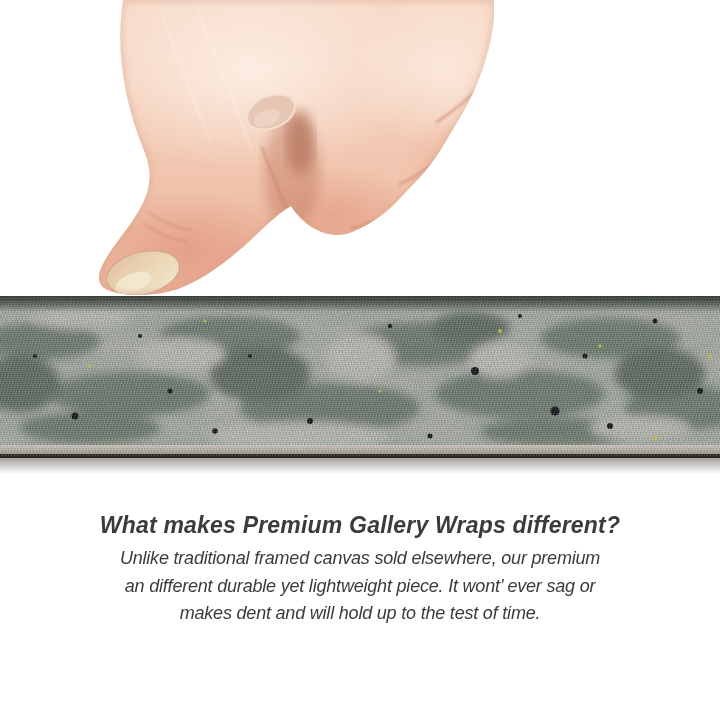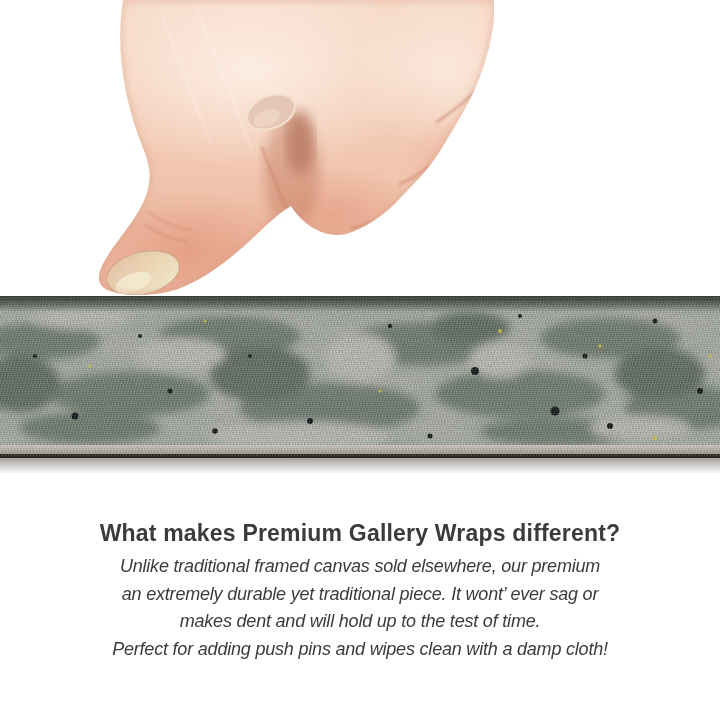--- a/index.html
+++ b/index.html
@@ -35,23 +35,24 @@
       repeating-linear-gradient(0deg, rgba(255,255,255,0.05) 0px 1px, rgba(0,0,0,0.05) 1px 2px);
   }
   .copy {
     position: absolute;
     top: 502px; left: 0;
     width: 720px;
     text-align: center;
     color: #3a3b3e;
   }
   .copy .heading {
-    margin: 16px 0 4px 0;
+    margin: 8px 0 4px 0;
     font-size: 23px;
     line-height: 31px;
+    font-style: italic;
     font-weight: 700;
     letter-spacing: 0.2px;
   }
   .copy .body-line {
     font-size: 18px;
     line-height: 27.5px;
     font-style: italic;
     font-weight: 400;
     letter-spacing: -0.2px;
     white-space: nowrap;
@@ -222,18 +223,17 @@
     <rect x="0" y="149" width="720" height="9" fill="url(#bevG)"></rect>
     <rect x="0" y="158" width="720" height="4" fill="#2b2722"></rect>
     <rect x="0" y="162" width="720" height="16" fill="url(#shG)"></rect>
   </svg>
 
   <div class="weave-overlay"></div>
 
   <div class="copy">
     <div class="heading">What makes Premium Gallery Wraps different?</div>
     <div class="body-line">Unlike traditional framed canvas sold elsewhere, our premium</div>
-    <div class="body-line">an extremely durable yet traditional piece. It wont’ ever sag or</div>
+    <div class="body-line">an different durable yet lightweight piece. It wont’ ever sag or</div>
     <div class="body-line">makes dent and will hold up to the test of time.</div>
-    <div class="body-line">Perfect for adding push pins and wipes clean with a damp cloth!</div>
   </div>
 
 </div>
 
 </body></html>

